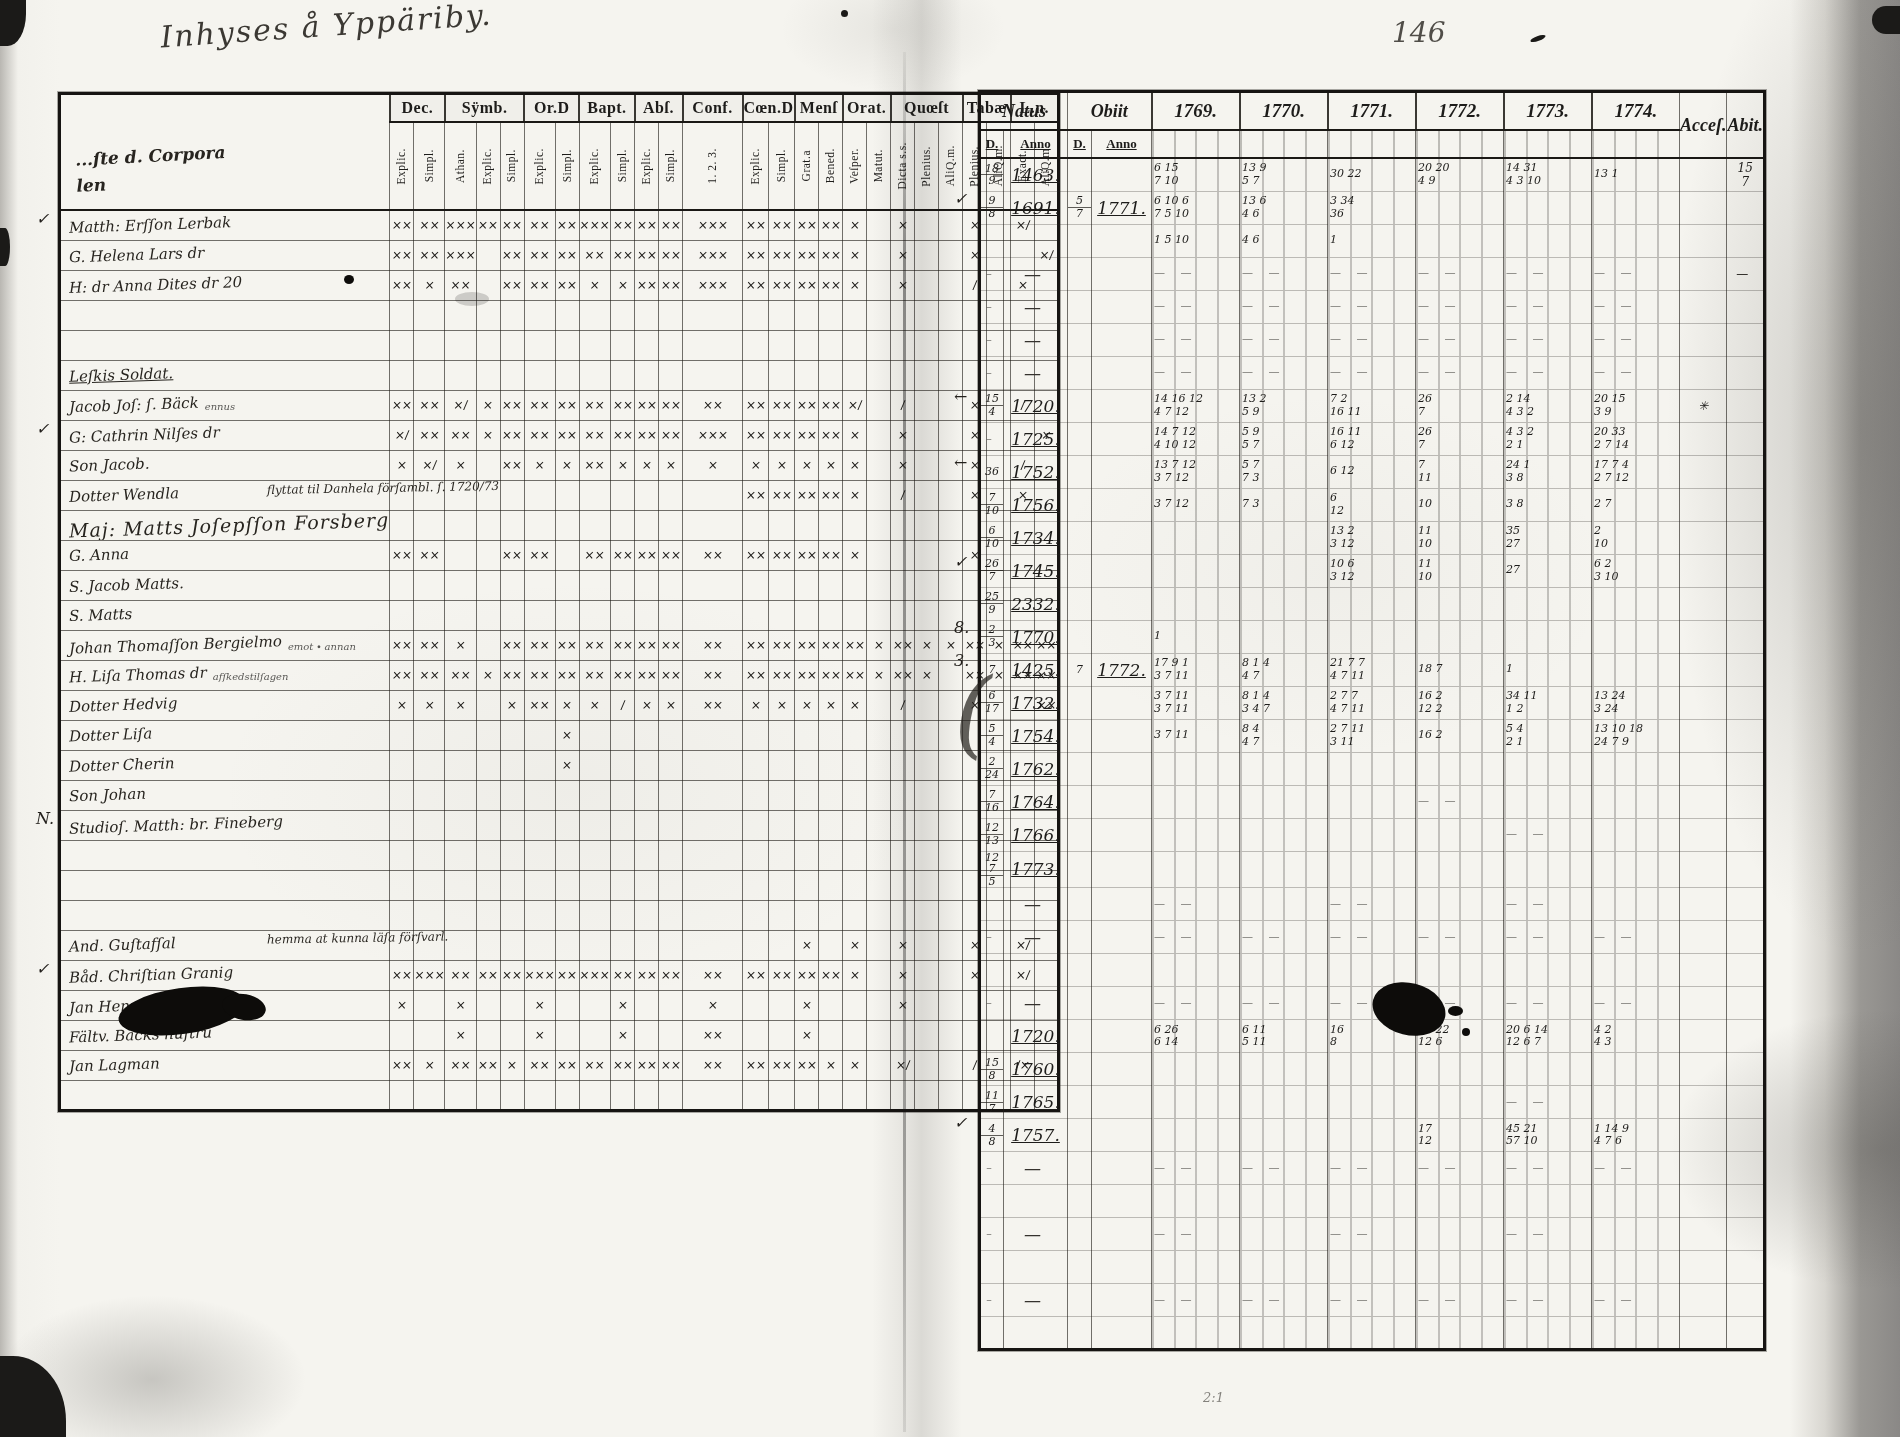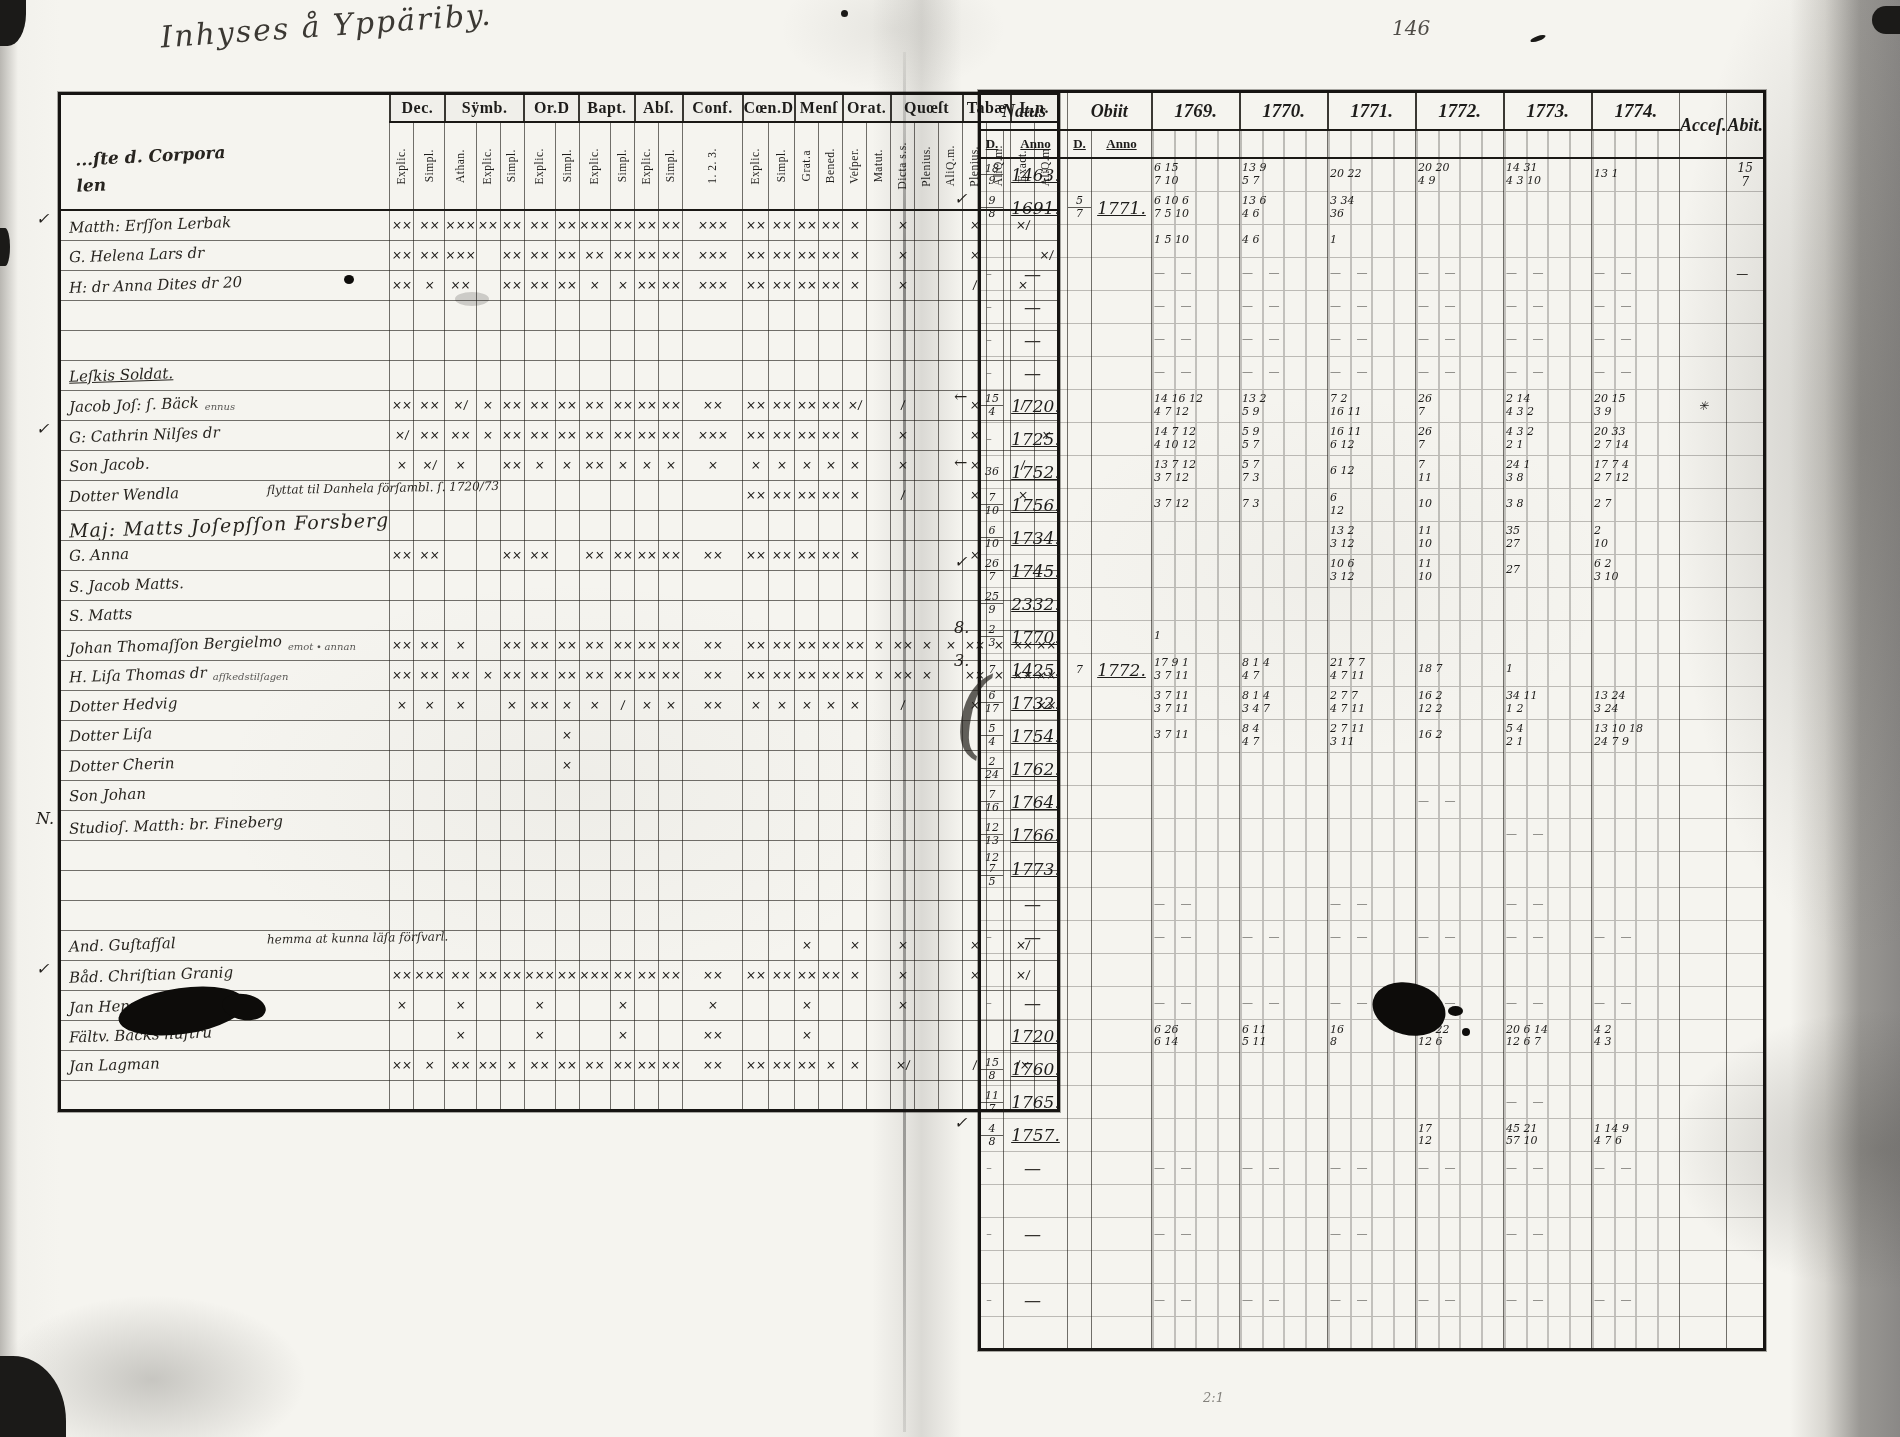--- a/index.html
+++ b/index.html
@@ -10,21 +10,21 @@
   #scan::before{content:"";position:absolute;inset:0;pointer-events:none;
     background:
       radial-gradient(220px 120px at 8% 96%, rgba(60,58,54,.25), transparent 70%),
       radial-gradient(300px 200px at 99% 80%, rgba(70,68,64,.30), transparent 70%),
       radial-gradient(260px 700px at 98% 30%, rgba(90,88,84,.28), transparent 75%),
       radial-gradient(160px 90px at 47% 2%, rgba(120,118,112,.12), transparent 70%),
       radial-gradient(500px 300px at 30% 55%, rgba(150,148,140,.07), transparent 70%),
       radial-gradient(400px 260px at 70% 40%, rgba(150,148,140,.06), transparent 70%);}
   .hand{font-family:"DejaVu Serif",serif;font-style:italic;color:#27241f;}
   .inscription{position:absolute;left:160px;top:8px;font-size:30px;transform:rotate(-4deg);letter-spacing:2px;opacity:.9;}
-  .pagenum{position:absolute;left:1392px;top:16px;font-size:20px;opacity:.8;}
+  .pagenum{position:absolute;left:1392px;top:16px;font-size:28px;opacity:.8;}
   .bottom-mark{position:absolute;left:1203px;top:1390px;font-size:13px;opacity:.55;}
   .fold{position:absolute;left:903px;top:52px;width:3px;height:1380px;background:linear-gradient(rgba(20,20,20,.05),rgba(20,20,20,.45) 15%,rgba(20,20,20,.35) 80%,rgba(20,20,20,.1));}
   .fold-shadow{position:absolute;left:872px;top:0;width:90px;height:1437px;background:linear-gradient(90deg,transparent,rgba(80,78,74,.10) 40%,rgba(80,78,74,.16) 55%,transparent);}
   
   .tblwrap{position:absolute;}
   table{border-collapse:collapse;table-layout:fixed;background:transparent;}
   .btable{border:3px solid #161412;box-shadow:0 0 0 1px rgba(22,20,18,.35);}
   .btable th,.btable td{border:1px solid rgba(30,27,23,.62);padding:0;overflow:hidden;vertical-align:middle;}
   .btable thead th{border-bottom:2px solid #1a1815;}
   th.grp{border-left:2px solid rgba(25,22,18,.85)!important;font-size:16px;font-weight:bold;letter-spacing:.5px;height:26px;background:rgba(0,0,0,.02);}
@@ -1111,21 +1111,21 @@
             <td class="oac"></td>
             <td class="ycell">
               <div>6 15</div>
               <div>7 10</div>
             </td>
             <td class="ycell">
               <div>13 9</div>
               <div>5 7</div>
             </td>
             <td class="ycell">
-              <div>20 22</div>
+              <div>30 22</div>
             </td>
             <td class="ycell">
               <div>20 20</div>
               <div>4 9</div>
             </td>
             <td class="ycell">
               <div>14 31</div>
               <div>4 3 10</div>
             </td>
             <td class="ycell">

